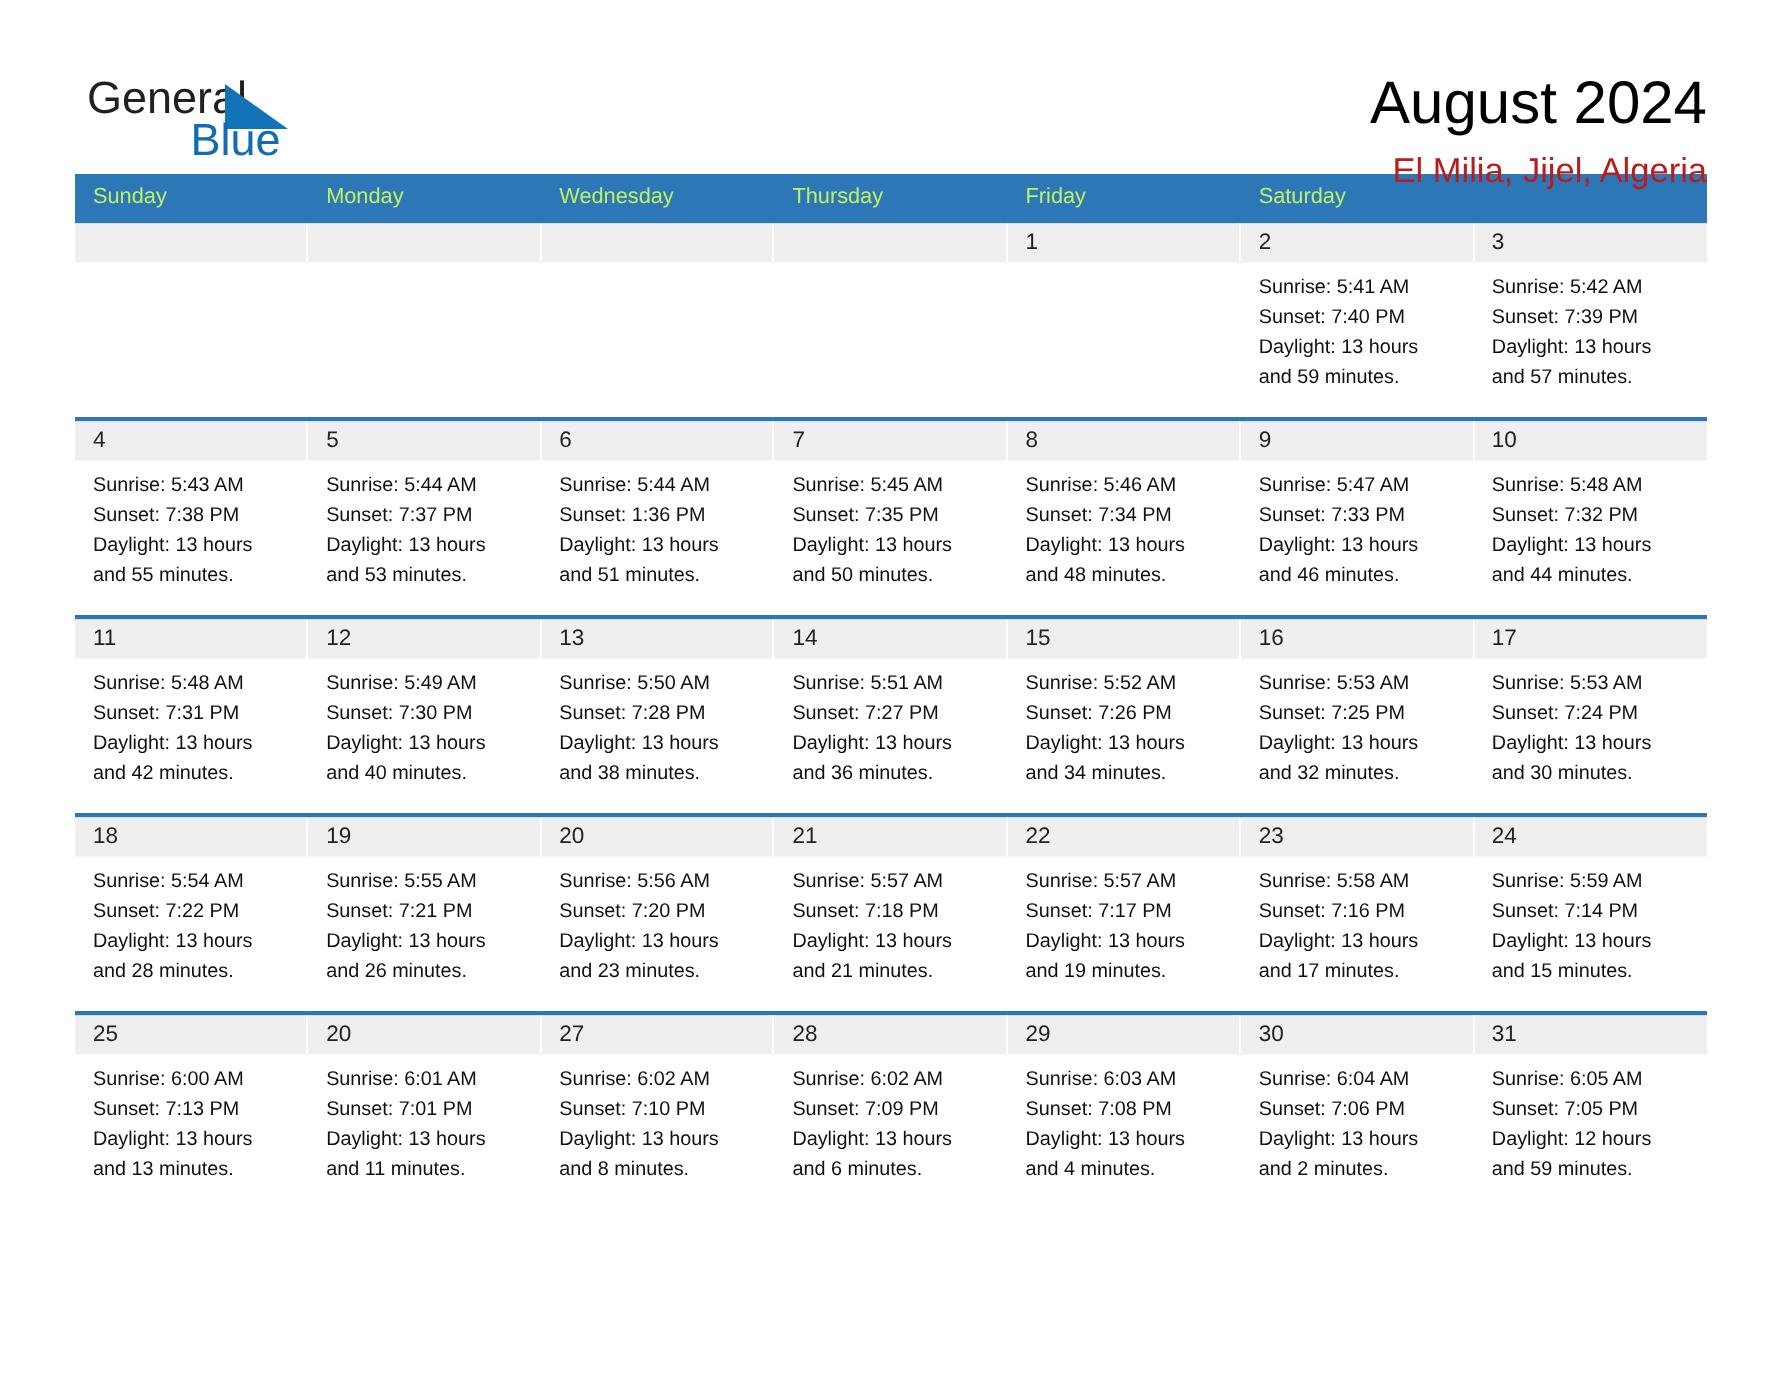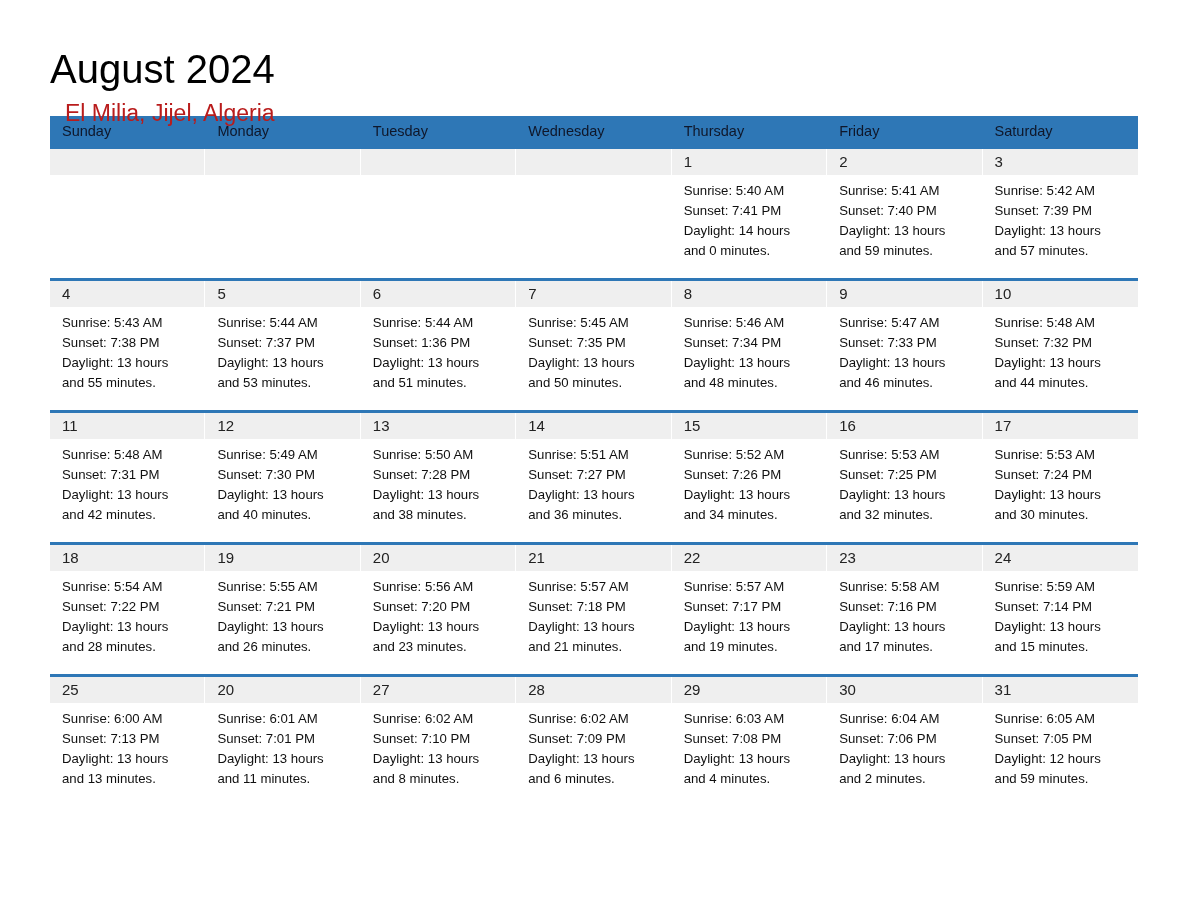--- a/index.html
+++ b/index.html
@@ -92,21 +92,21 @@
     width: 1088px;
     margin-top: 12px;
   }
   .weekdays {
     display: grid;
     grid-template-columns: repeat(7, 1fr);
     background: #2e77b6;
     height: 30px;
   }
   .weekday {
-    color: #0f172a;
+    color: #bef264;
     font-size: 14.5px;
     line-height: 30px;
     padding-left: 12px;
     box-sizing: border-box;
     white-space: nowrap;
   }
 
   .week {
     display: grid;
     grid-template-columns: repeat(7, 1fr);
@@ -146,31 +146,35 @@
     color: #101010;
   }
   .dayinfo div { white-space: nowrap; }
 </style>
 </head>
 <body>
 
 <div class="page">
 
   <div class="header">
+    <div class="brand">
+      <span class="brand-general">General</span>
+      <span class="brand-triangle"></span>
+      <span class="brand-blue">Blue</span>
+    </div>
     <div class="titles">
       <div class="cal-title">August 2024</div>
       <div class="cal-subtitle">El Milia, Jijel, Algeria</div>
     </div>
   </div>
 
   <div class="calendar">
     <div class="weekdays">
       <div class="weekday">Sunday</div>
       <div class="weekday">Monday</div>
-      <div class="weekday">Tuesday</div>
       <div class="weekday">Wednesday</div>
       <div class="weekday">Thursday</div>
       <div class="weekday">Friday</div>
       <div class="weekday">Saturday</div>
     </div>
 
     <div id="weeks-container">
         <div class="week">
           <div class="daycell empty">
             <div class="daynum-band"><span class="daynum"></span></div>
@@ -179,26 +183,20 @@
             <div class="daynum-band"><span class="daynum"></span></div>
           </div>
           <div class="daycell empty">
             <div class="daynum-band"><span class="daynum"></span></div>
           </div>
           <div class="daycell empty">
             <div class="daynum-band"><span class="daynum"></span></div>
           </div>
           <div class="daycell">
             <div class="daynum-band"><span class="daynum">1</span></div>
-            <div class="dayinfo">
-              <div>Sunrise: 5:40 AM</div>
-              <div>Sunset: 7:41 PM</div>
-              <div>Daylight: 14 hours</div>
-              <div>and 0 minutes.</div>
-            </div>
           </div>
           <div class="daycell">
             <div class="daynum-band"><span class="daynum">2</span></div>
             <div class="dayinfo">
               <div>Sunrise: 5:41 AM</div>
               <div>Sunset: 7:40 PM</div>
               <div>Daylight: 13 hours</div>
               <div>and 59 minutes.</div>
             </div>
           </div>

